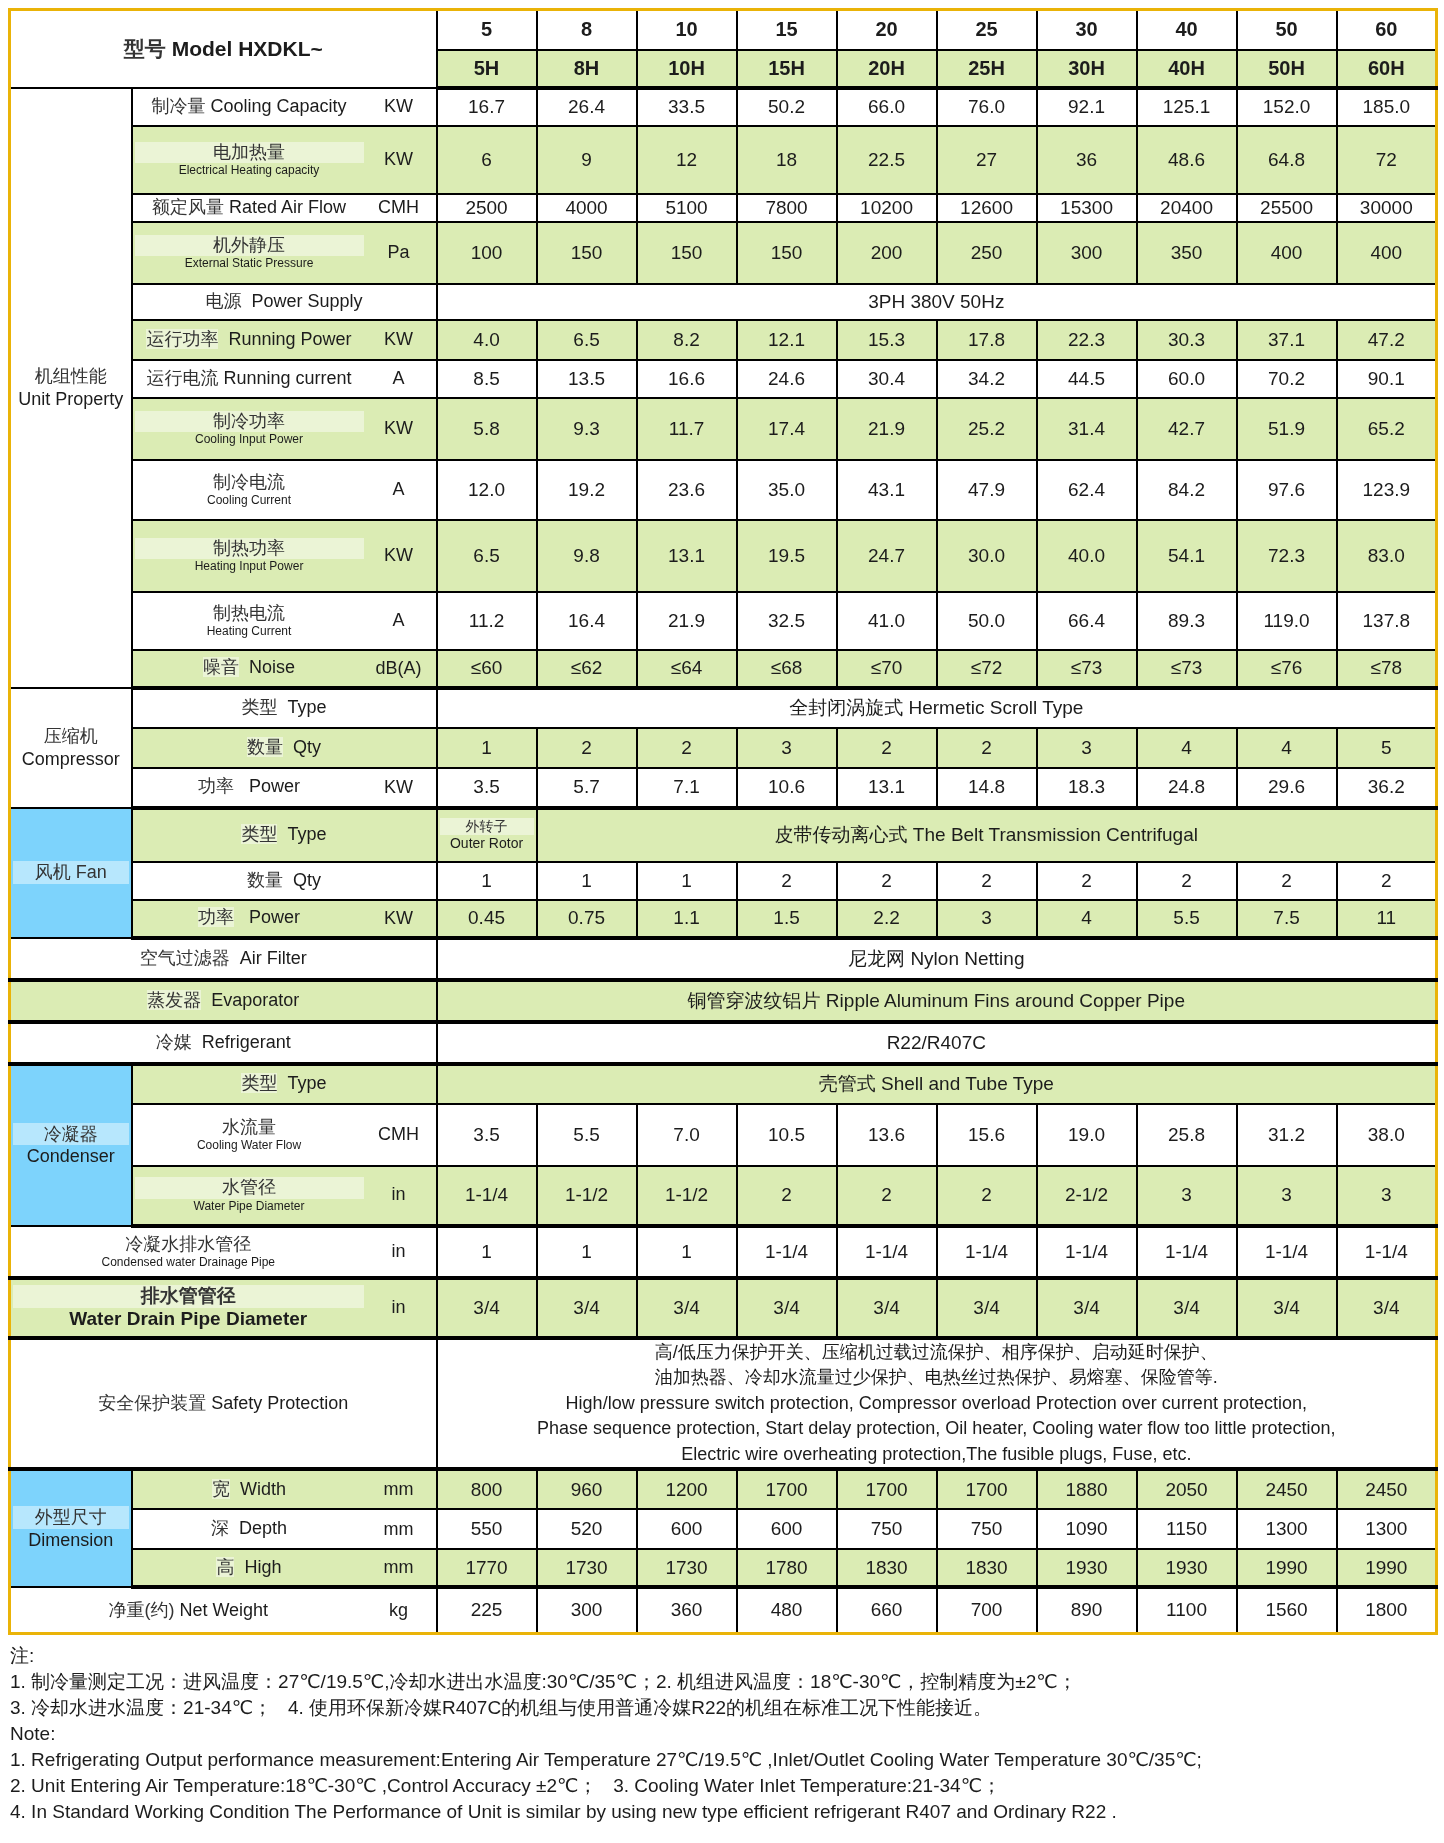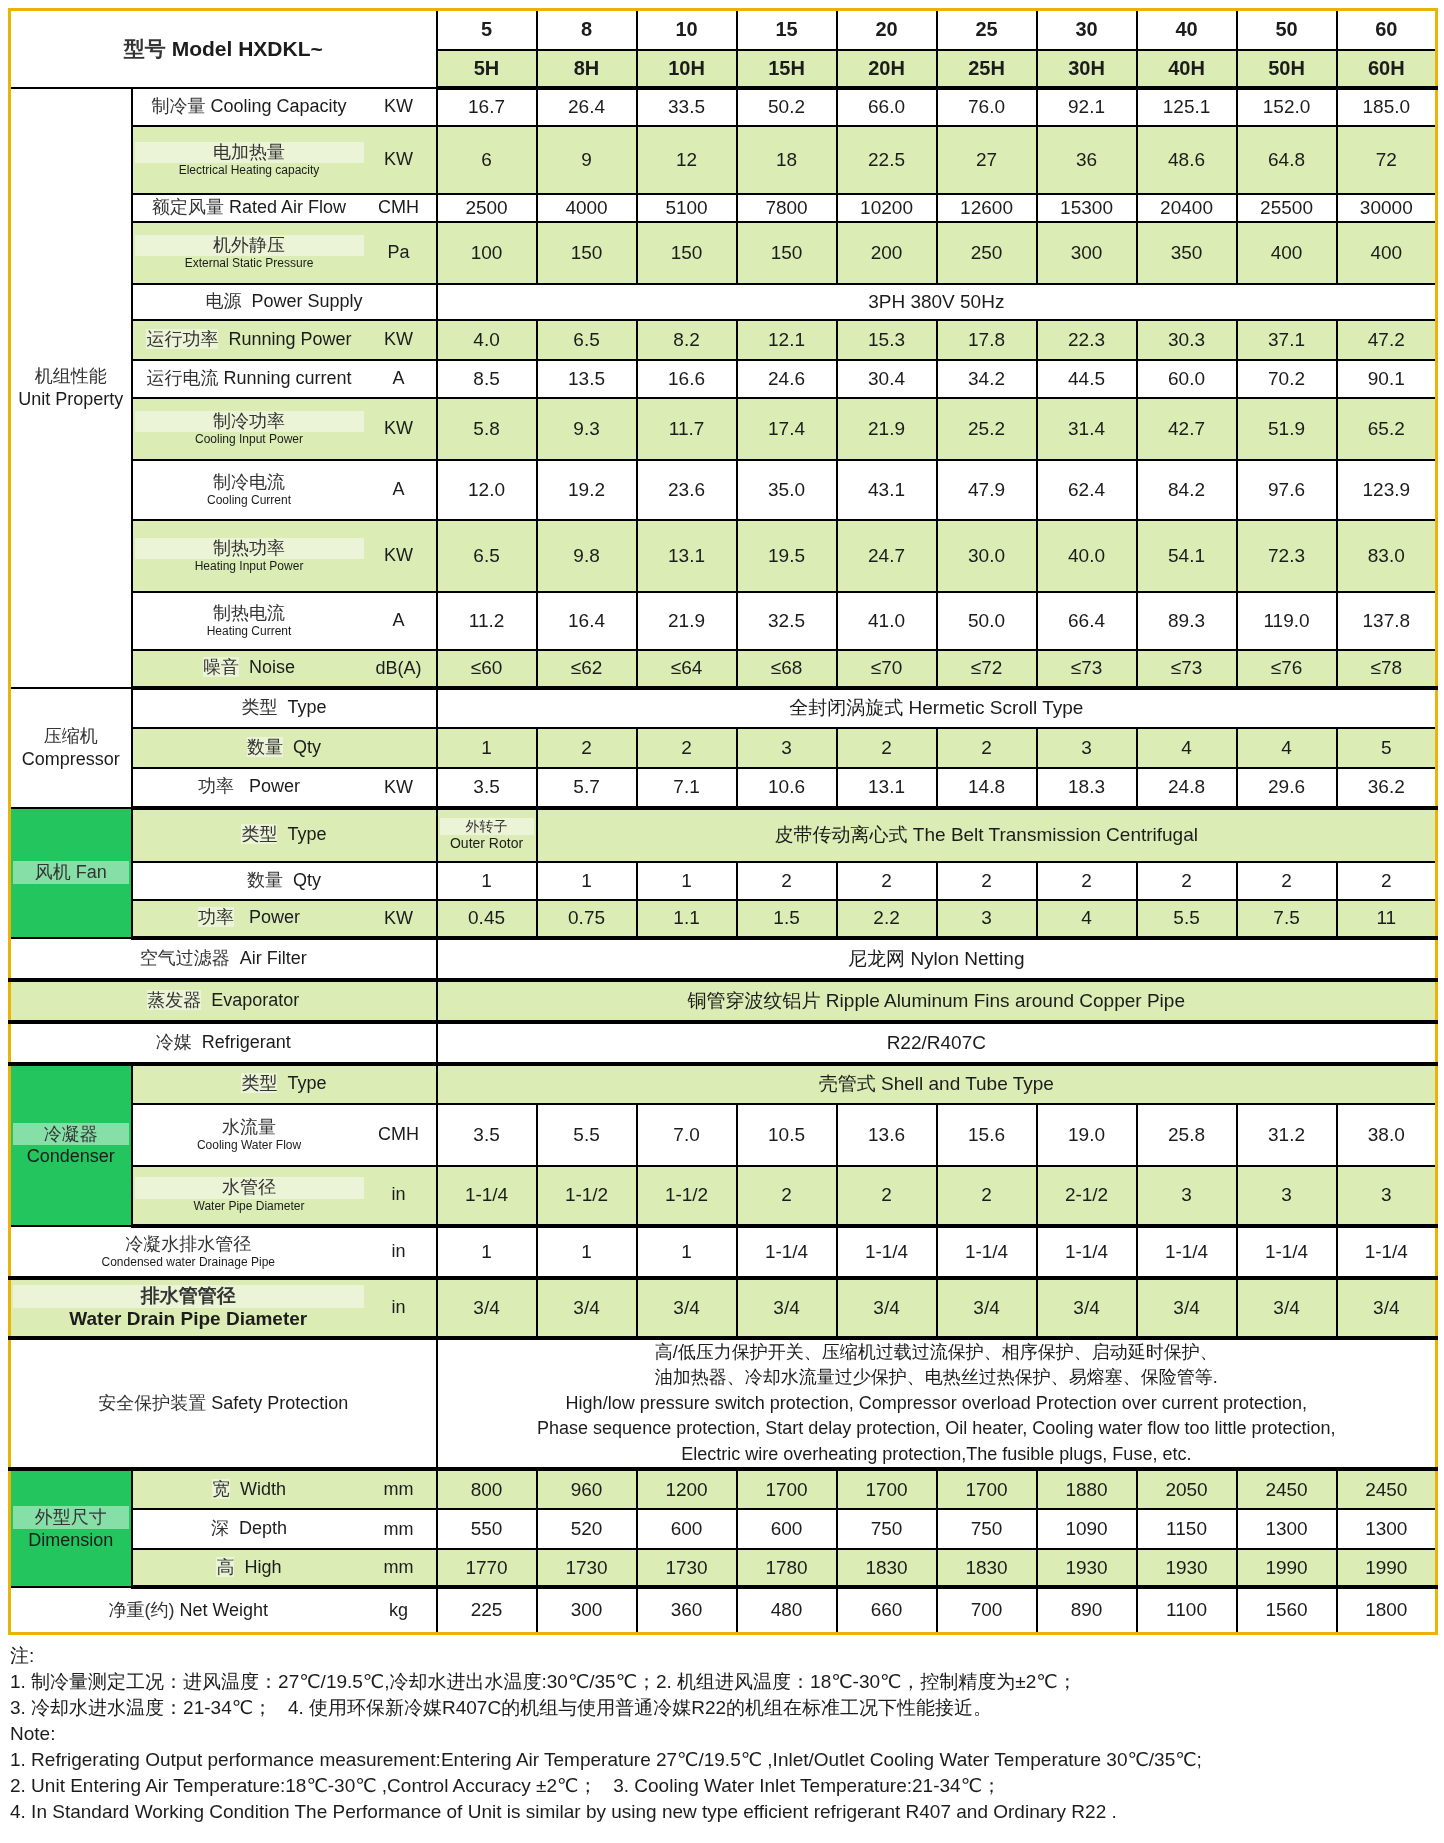--- a/index.html
+++ b/index.html
@@ -1,21 +1,21 @@
 <!DOCTYPE html>
 <html><head>
 <meta charset="utf-8">
 <style>
   html,body{margin:0;padding:0;background:#fff;}
   body{font-family:"Liberation Sans","DejaVu Sans",sans-serif;color:#1c1c1c;}
   .page{width:1444px;height:1843px;overflow:hidden;box-sizing:border-box;padding:8px 8px 0 8px;background:#fff;}
   table.spec{border-collapse:collapse;table-layout:fixed;width:1428px;border:3px solid #eab308;}
   .spec td{border:2px solid #000;padding:0 2px;text-align:center;vertical-align:middle;overflow:hidden;background:#fff;}
   tr.green td{background:#dbecb4;}
-  tr.green td.gcell{background:#22c55e;}
+  tr.green td.gcell{background:#7dd3fc;}
   .spec tr.sec td{border-bottom-width:4px;}
   .gcell span{display:block;line-height:1.25;font-size:18px;}
   .lcell{padding:0 4px;}
   .lw{display:flex;align-items:center;width:100%;}
   .lbl{flex:1;text-align:center;font-size:18px;line-height:1.2;}
   .lbl.stack span{display:block;}
   .lbl .en2{font-size:12px;}
   .unit{flex:0 0 70px;text-align:center;font-size:18px;}
   .cn{background:rgba(255,255,255,0.45);color:#343434;}
   .v{font-size:19px;}

